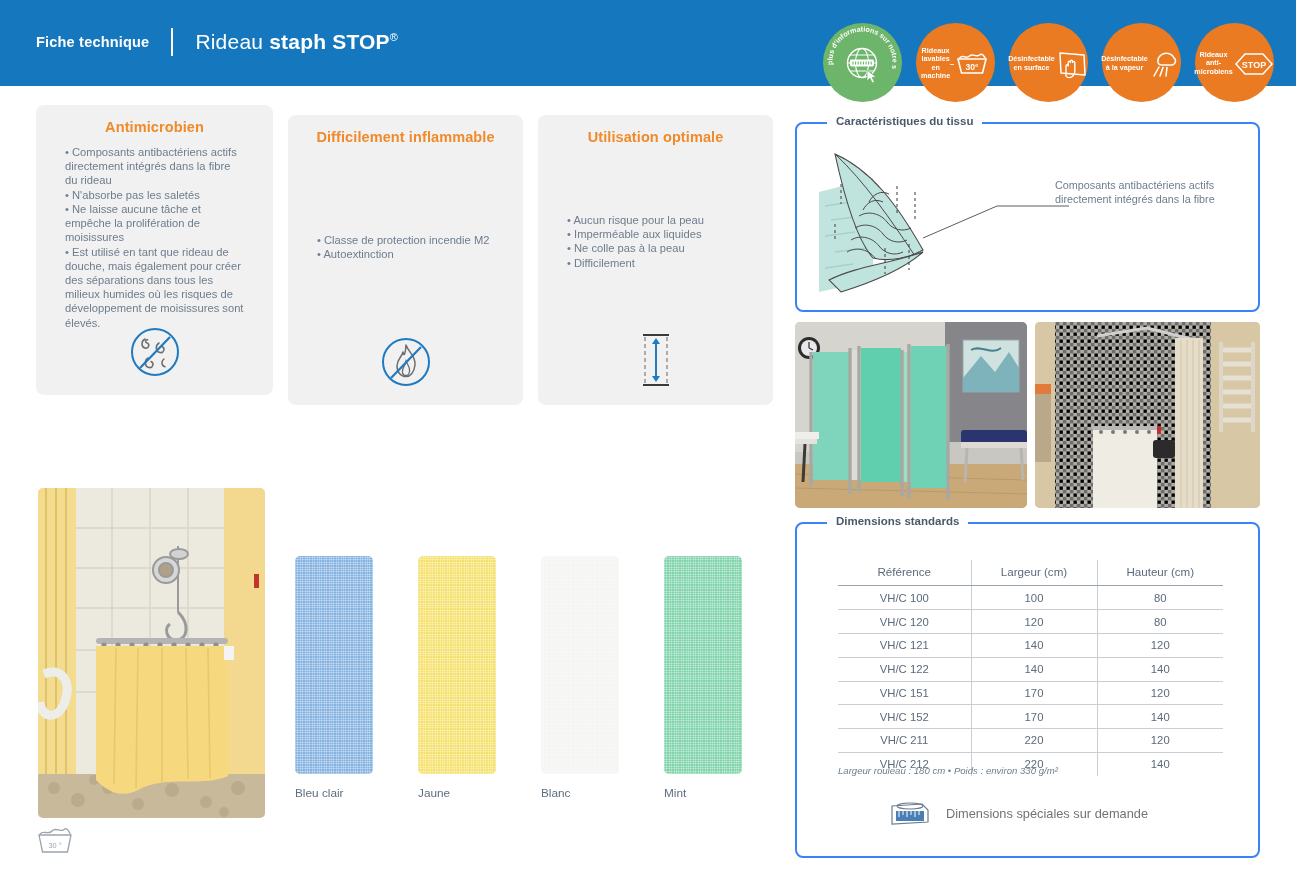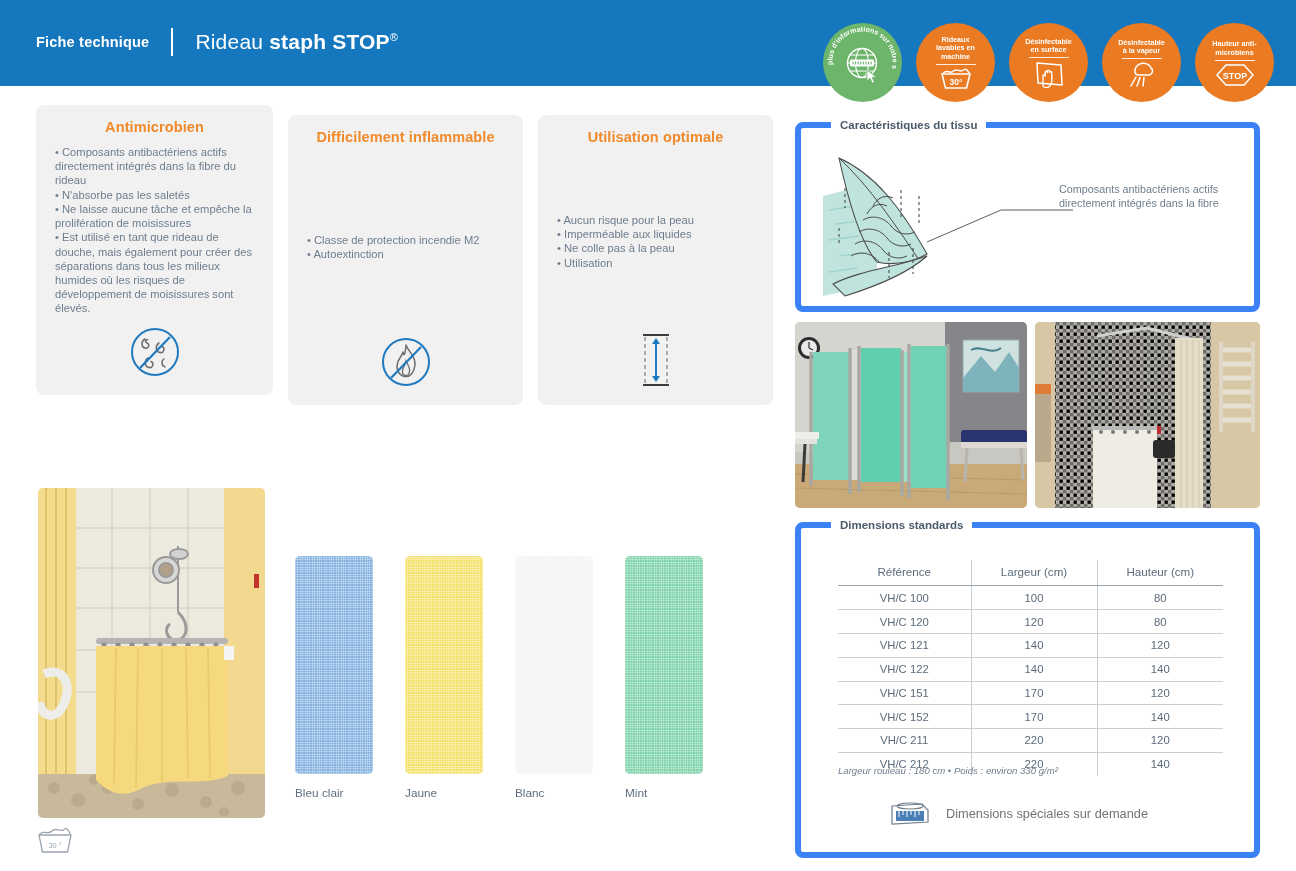--- a/index.html
+++ b/index.html
@@ -21,67 +21,67 @@
   .hdr-kicker { color: #fff; font-size: 14.5px; font-weight: bold; letter-spacing: .2px; }
   .hdr-rule { width: 2px; height: 28px; background: #fff; margin: 0 22px; }
   .hdr-title { color: #fff; font-size: 21px; font-weight: 300; letter-spacing: .2px; }
   .hdr-title b { font-weight: bold; }
   .hdr-title sup { font-size: 11px; vertical-align: super; }
 
   
   .badges { position: absolute; right: 22px; top: 23px; display: flex; gap: 14px; align-items: flex-start; }
   .badge {
     width: 79px; height: 79px; border-radius: 50%;
-    display: flex; flex-direction: column; align-items: center; justify-content: center;
+    display: flex; flex-direction: row; align-items: center; justify-content: center;
     color: #fff; text-align: center; padding: 6px 5px 4px;
   }
   .badge.green { background: #6cb56a; }
   .badge.orange { background: #ea7b22; }
   .badge-text { font-size: 7.2px; line-height: 1.18; font-weight: bold; }
   .badge-div { width: 40px; height: 1.2px; background: rgba(255,255,255,.85); margin: 2.5px 0 1px; }
   .badge-ico { display: block; }
   .badge-ico.small { margin-top: 1px; }
   .circ-text { position: absolute; width: 79px; height: 79px; }
   .circ-text text { font-size: 7.1px; font-weight: bold; fill: #fff; }
 
   
   .card {
     position: absolute; background: #f1f1f1; border-radius: 8px;
   }
   .card-title {
     text-align: center; color: #f08a2a; font-size: 14.5px; font-weight: bold;
     margin-top: 14px; letter-spacing: .1px;
   }
-  .card-body { padding: 0 19px; color: #6d7d8d; font-size: 11.2px; line-height: 1.27; }
+  .card-body { padding: 0 29px; color: #6d7d8d; font-size: 11.2px; line-height: 1.27; }
   .card-body .li { margin-bottom: 0px; }
   .card-ico { position: absolute; left: 0; right: 0; display: flex; justify-content: center; }
 
   #card-anti  { left: 36px;  top: 105px; width: 237px; height: 290px; }
   #card-fire  { left: 288px; top: 115px; width: 235px; height: 290px; }
   #card-use   { left: 538px; top: 115px; width: 235px; height: 290px; }
 
   
   .fs {
-    position: absolute; border: 6px solid #3b82f6; border-radius: 8px;
+    position: absolute; border: 2px solid #3b82f6; border-radius: 8px;
   }
   .fs-legend {
     position: absolute; top: -9px; left: 30px; background: #fff; padding: 0 9px;
     font-size: 11.5px; color: #4a5a6a; font-weight: bold; white-space: nowrap;
   }
   #fs-tissu { left: 795px; top: 122px; width: 465px; height: 190px; }
   #fs-dim   { left: 795px; top: 522px; width: 465px; height: 336px; }
 
   
   .photo { position: absolute; border-radius: 5px; overflow: hidden; }
   #photo-screen  { left: 795px;  top: 322px; width: 232px; height: 186px; }
   #photo-shower  { left: 1035px; top: 322px; width: 225px; height: 186px; }
   #photo-yellow  { left: 38px;   top: 488px; width: 227px; height: 330px; }
 
   
-  .swatches { position: absolute; left: 295px; top: 556px; display: flex; gap: 32px; }
+  .swatches { position: absolute; left: 295px; top: 556px; display: flex; gap: 45px; }
   .sw-item { width: 78px; }
   .sw-chip { width: 78px; height: 218px; border-radius: 5px; position: relative; overflow: hidden; }
   .sw-chip::after {
     content: ""; position: absolute; inset: 0;
     background-image:
       repeating-linear-gradient(0deg, rgba(255,255,255,.30) 0 1px, rgba(0,0,0,0) 1px 2.4px),
       repeating-linear-gradient(90deg, rgba(255,255,255,.28) 0 1px, rgba(0,0,0,0) 1px 2.4px);
   }
   .sw-label { margin-top: 12px; font-size: 11.8px; color: #5e6e7e; text-align: left; }
 
@@ -200,21 +200,21 @@
               <line x1="11" y1="17" x2="6" y2="26"></line>
               <line x1="15" y1="17.5" x2="12" y2="26"></line>
               <line x1="19" y1="17.5" x2="18" y2="26"></line>
             </g>
           </svg>
         </span>
       </div>
 
       <div class="badge orange">
         <div class="badge-text">
-          <span>Hauteur anti-</span><br>
+          <span>Rideaux anti-</span><br>
           <span>microbiens</span>
         </div>
         <div class="badge-div"></div>
         <span class="badge-ico small">
           <svg width="42" height="24" viewBox="0 0 42 24">
             <path d="M12,2 L30,2 L39,12 L30,22 L12,22 L3,12 Z" fill="none" stroke="#fff" stroke-width="1.5"></path>
             <text x="21" y="16" text-anchor="middle" font-size="9" font-weight="bold" fill="#fff" font-family="Liberation Sans, sans-serif">STOP</text>
           </svg>
         </span>
       </div>
@@ -261,21 +261,21 @@
       </svg>
     </div>
   </div>
 
   <div class="card" id="card-use">
     <div class="card-title">Utilisation optimale</div>
     <div class="card-body" style="margin-top:68px;">
       <div class="li">• Aucun risque pour la peau</div>
       <div class="li">• Imperméable aux liquides</div>
       <div class="li">• Ne colle pas à la peau</div>
-      <div class="li">• Utilisation</div>
+      <div class="li">• Difficilement</div>
     </div>
     <div class="card-ico" style="bottom:14px;">
       <svg width="58" height="62" viewBox="0 0 58 62">
         <line x1="16" y1="6" x2="42" y2="6" stroke="#3a3a3a" stroke-width="2"></line>
         <line x1="16" y1="56" x2="42" y2="56" stroke="#3a3a3a" stroke-width="2"></line>
         <line x1="18" y1="8" x2="18" y2="54" stroke="#8e8e8e" stroke-width="1.4" stroke-dasharray="4 3"></line>
         <line x1="40" y1="8" x2="40" y2="54" stroke="#8e8e8e" stroke-width="1.4" stroke-dasharray="4 3"></line>
         <line x1="29" y1="13" x2="29" y2="49" stroke="#1f7ac0" stroke-width="2"></line>
         <path d="M29,9 L25,15 L33,15 Z" fill="#1f7ac0"></path>
         <path d="M29,53 L25,47 L33,47 Z" fill="#1f7ac0"></path>

